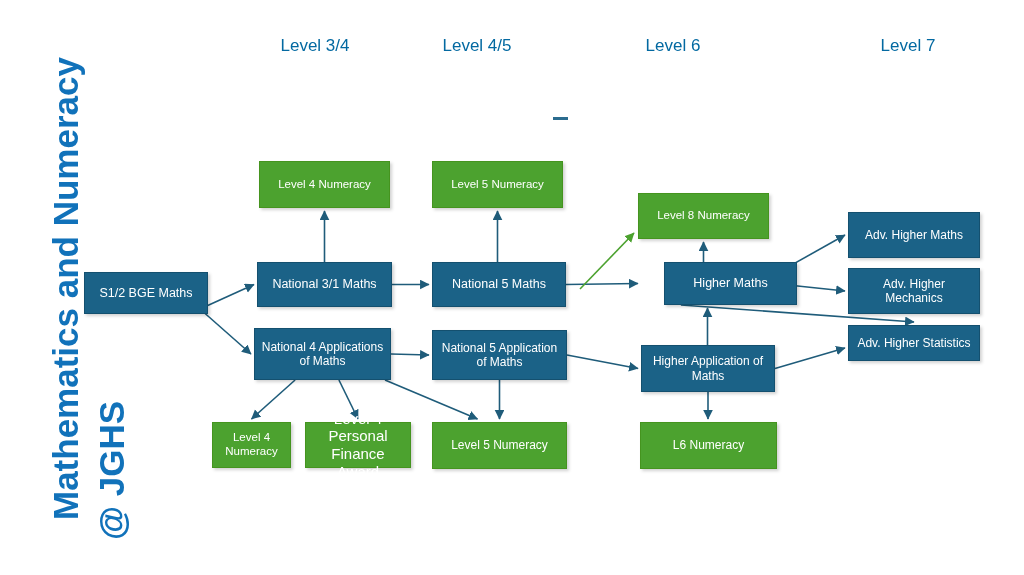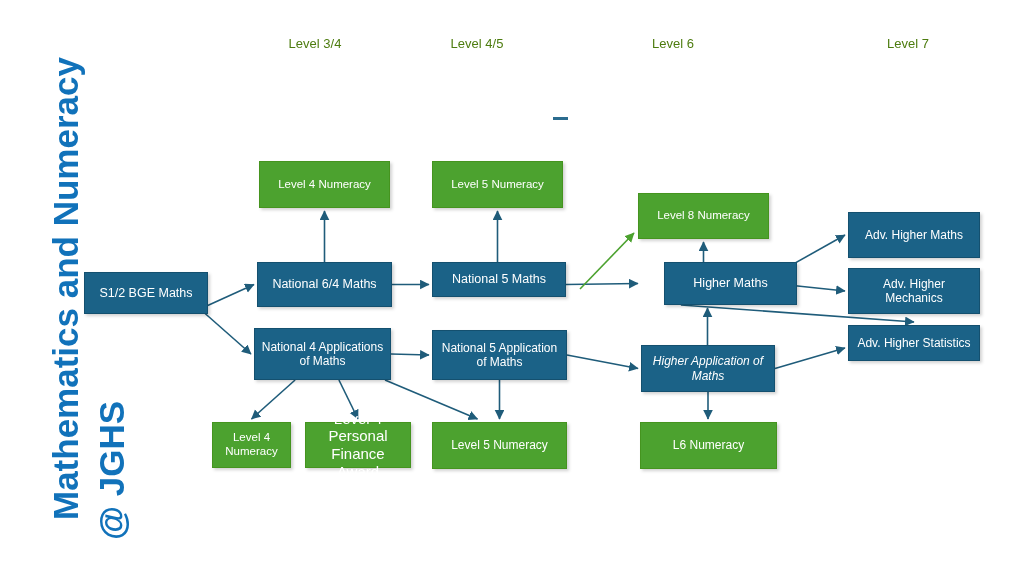--- a/index.html
+++ b/index.html
@@ -26,22 +26,22 @@
     font-size:35px;
     letter-spacing:0px;
     font-family:"Liberation Sans", sans-serif;
   }
   #title-line1{left:46px;top:520px;}
   #title-line2{left:92px;top:540px;}
 
   
   .col-head{
     position:absolute;
-    font-size:13px;
-    color:#4d7c0f;
+    font-size:17px;
+    color:#0369a1;
     text-align:center;
     font-family:"Liberation Sans", sans-serif;
   }
 
   
   .node{
     position:absolute;
     box-sizing:border-box;
     display:flex;
     align-items:center;
@@ -110,44 +110,44 @@
   </svg>
 
   <div id="nodes">
       <div class="node blue" style="left: 84px; top: 272px; width: 124px; height: 42px; font-size: 12.5px;">
         <span>S1/2 BGE Maths</span>
       </div>
       <div class="node green" style="left: 259px; top: 161px; width: 131px; height: 47px; font-size: 11.5px;">
         <span>Level 4 Numeracy</span>
       </div>
       <div class="node blue" style="left: 257px; top: 262px; width: 135px; height: 45px; font-size: 12.5px;">
-        <span>National 6/4 Maths</span>
+        <span>National 3/1 Maths</span>
       </div>
       <div class="node blue" style="left: 254px; top: 328px; width: 137px; height: 52px; font-size: 12px;">
         <span>National 4 Applications of Maths</span>
       </div>
       <div class="node green" style="left: 432px; top: 161px; width: 131px; height: 47px; font-size: 11.5px;">
         <span>Level 5 Numeracy</span>
       </div>
-      <div class="node blue" style="left: 432px; top: 262px; width: 134px; height: 35px; font-size: 12.5px;">
+      <div class="node blue" style="left: 432px; top: 262px; width: 134px; height: 45px; font-size: 12.5px;">
         <span>National 5 Maths</span>
       </div>
       <div class="node blue" style="left: 432px; top: 330px; width: 135px; height: 50px; font-size: 12px;">
         <span>National 5 Application of Maths</span>
       </div>
       <div class="node green" style="left: 432px; top: 422px; width: 135px; height: 47px; font-size: 12px;">
         <span>Level 5 Numeracy</span>
       </div>
       <div class="node green" style="left: 638px; top: 193px; width: 131px; height: 46px; font-size: 11.5px;">
         <span>Level 8 Numeracy</span>
       </div>
       <div class="node blue" style="left: 641px; top: 262px; width: 133px; height: 43px; font-size: 12.5px; margin-left: 23px;">
         <span>Higher Maths</span>
       </div>
-      <div class="node blue" style="left: 641px; top: 345px; width: 134px; height: 47px; font-size: 12px; font-style: italic;">
+      <div class="node blue" style="left: 641px; top: 345px; width: 134px; height: 47px; font-size: 12px;">
         <span>Higher Application of Maths</span>
       </div>
       <div class="node green" style="left: 640px; top: 422px; width: 137px; height: 47px; font-size: 12px;">
         <span>L6 Numeracy</span>
       </div>
       <div class="node blue" style="left: 848px; top: 212px; width: 132px; height: 46px; font-size: 12px;">
         <span>Adv. Higher Maths</span>
       </div>
       <div class="node blue" style="left: 848px; top: 268px; width: 132px; height: 46px; font-size: 12px;">
         <span>Adv. Higher Mechanics</span>

